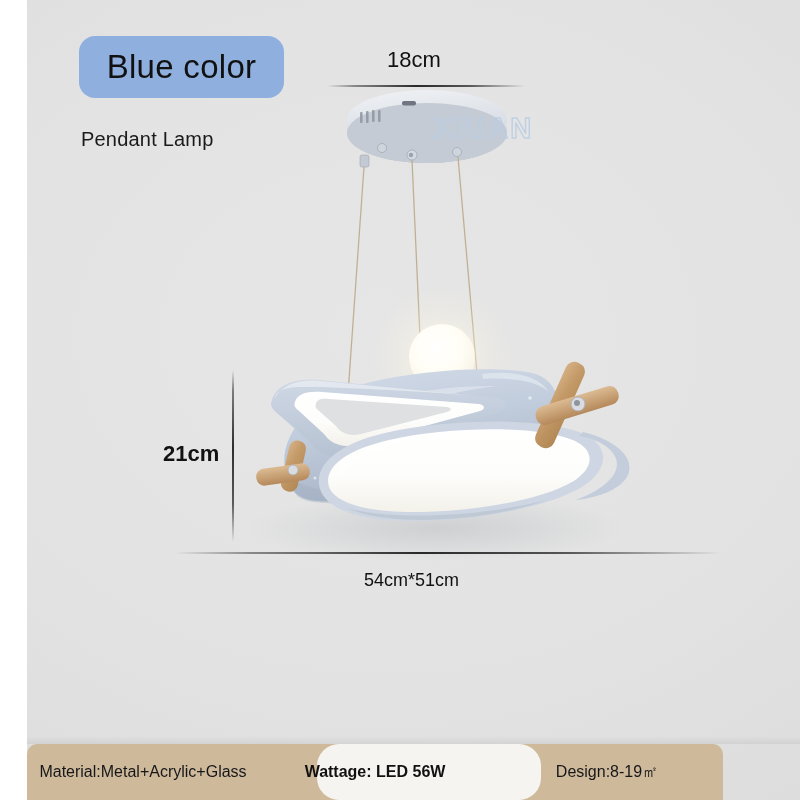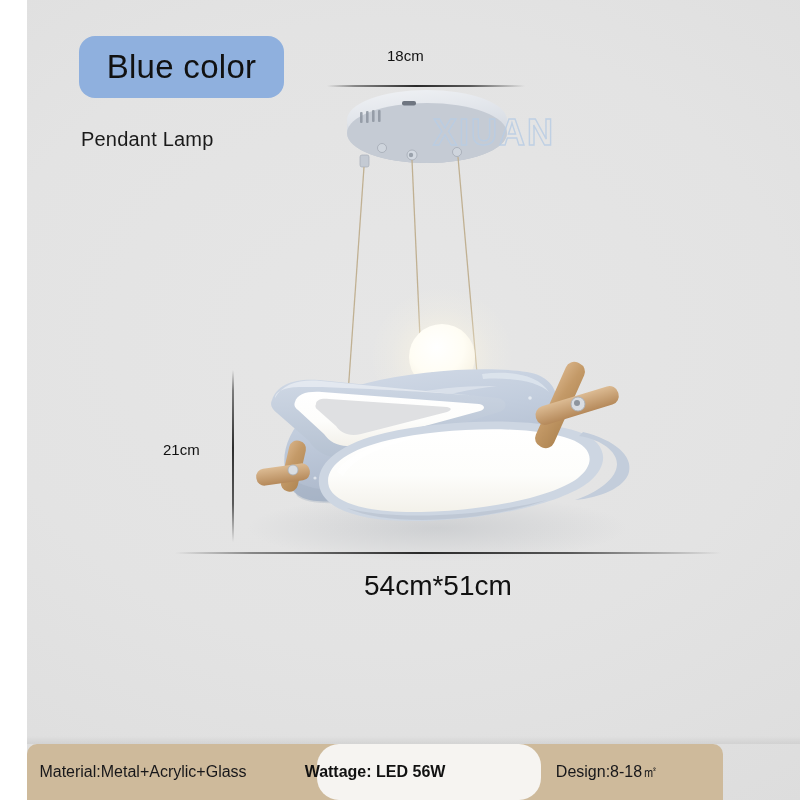--- a/index.html
+++ b/index.html
@@ -38,27 +38,27 @@
     position: absolute;
     left: 54px; top: 128px;
     font-size: 20px;
     color: #1a1a1a;
     letter-spacing: .2px;
   }
 
   
   .dim-text {
     position: absolute;
-    font-size: 15px;
+    font-size: 22px;
     color: #111;
     white-space: nowrap;
   }
   .dim-18 { left: 360px; top: 47px; }
-  .dim-21 { left: 136px; top: 441px; }
-  .dim-54 { left: 337px; top: 570px; font-size: 28px; }
+  .dim-21 { left: 136px; top: 441px; font-weight: bold; }
+  .dim-54 { left: 337px; top: 570px; font-size: 18px; }
 
   .hline {
     position: absolute;
     height: 2px;
     background: linear-gradient(to right,
         rgba(80,80,80,0) 0%,
         rgba(60,60,60,.55) 14%,
         rgba(25,25,25,.92) 45%,
         rgba(40,40,40,.75) 72%,
         rgba(80,80,80,0) 100%);
@@ -88,21 +88,21 @@
     letter-spacing: .2px;
   }
 
   
   .lamp { position: absolute; left: 0; top: 0; width: 800px; height: 800px; pointer-events: none; }
 
   
   .watermark {
     position: absolute;
     left: 406px; top: 112px;
-    font-size: 36px;
+    font-size: 29px;
     font-weight: bold;
     letter-spacing: 2px;
     color: transparent;
     -webkit-text-stroke: 1.4px #b9cde4;
     opacity: .85;
   }
 
   
   .bottombar {
     position: absolute;
@@ -334,16 +334,16 @@
 
   <div class="hline hline-54"></div>
   <div class="dim-text dim-54">54cm*51cm</div>
 
 
   <div class="bar-shadow"></div>
   <div class="bottombar">
     <div class="bb-mid"></div>
     <div class="bb-cell">Material:Metal+Acrylic+Glass</div>
     <div class="bb-cell mid">Wattage: LED 56W</div>
-    <div class="bb-cell">Design:8-18㎡</div>
+    <div class="bb-cell">Design:8-19㎡</div>
   </div>
 
 </div>
 
 </body></html>

